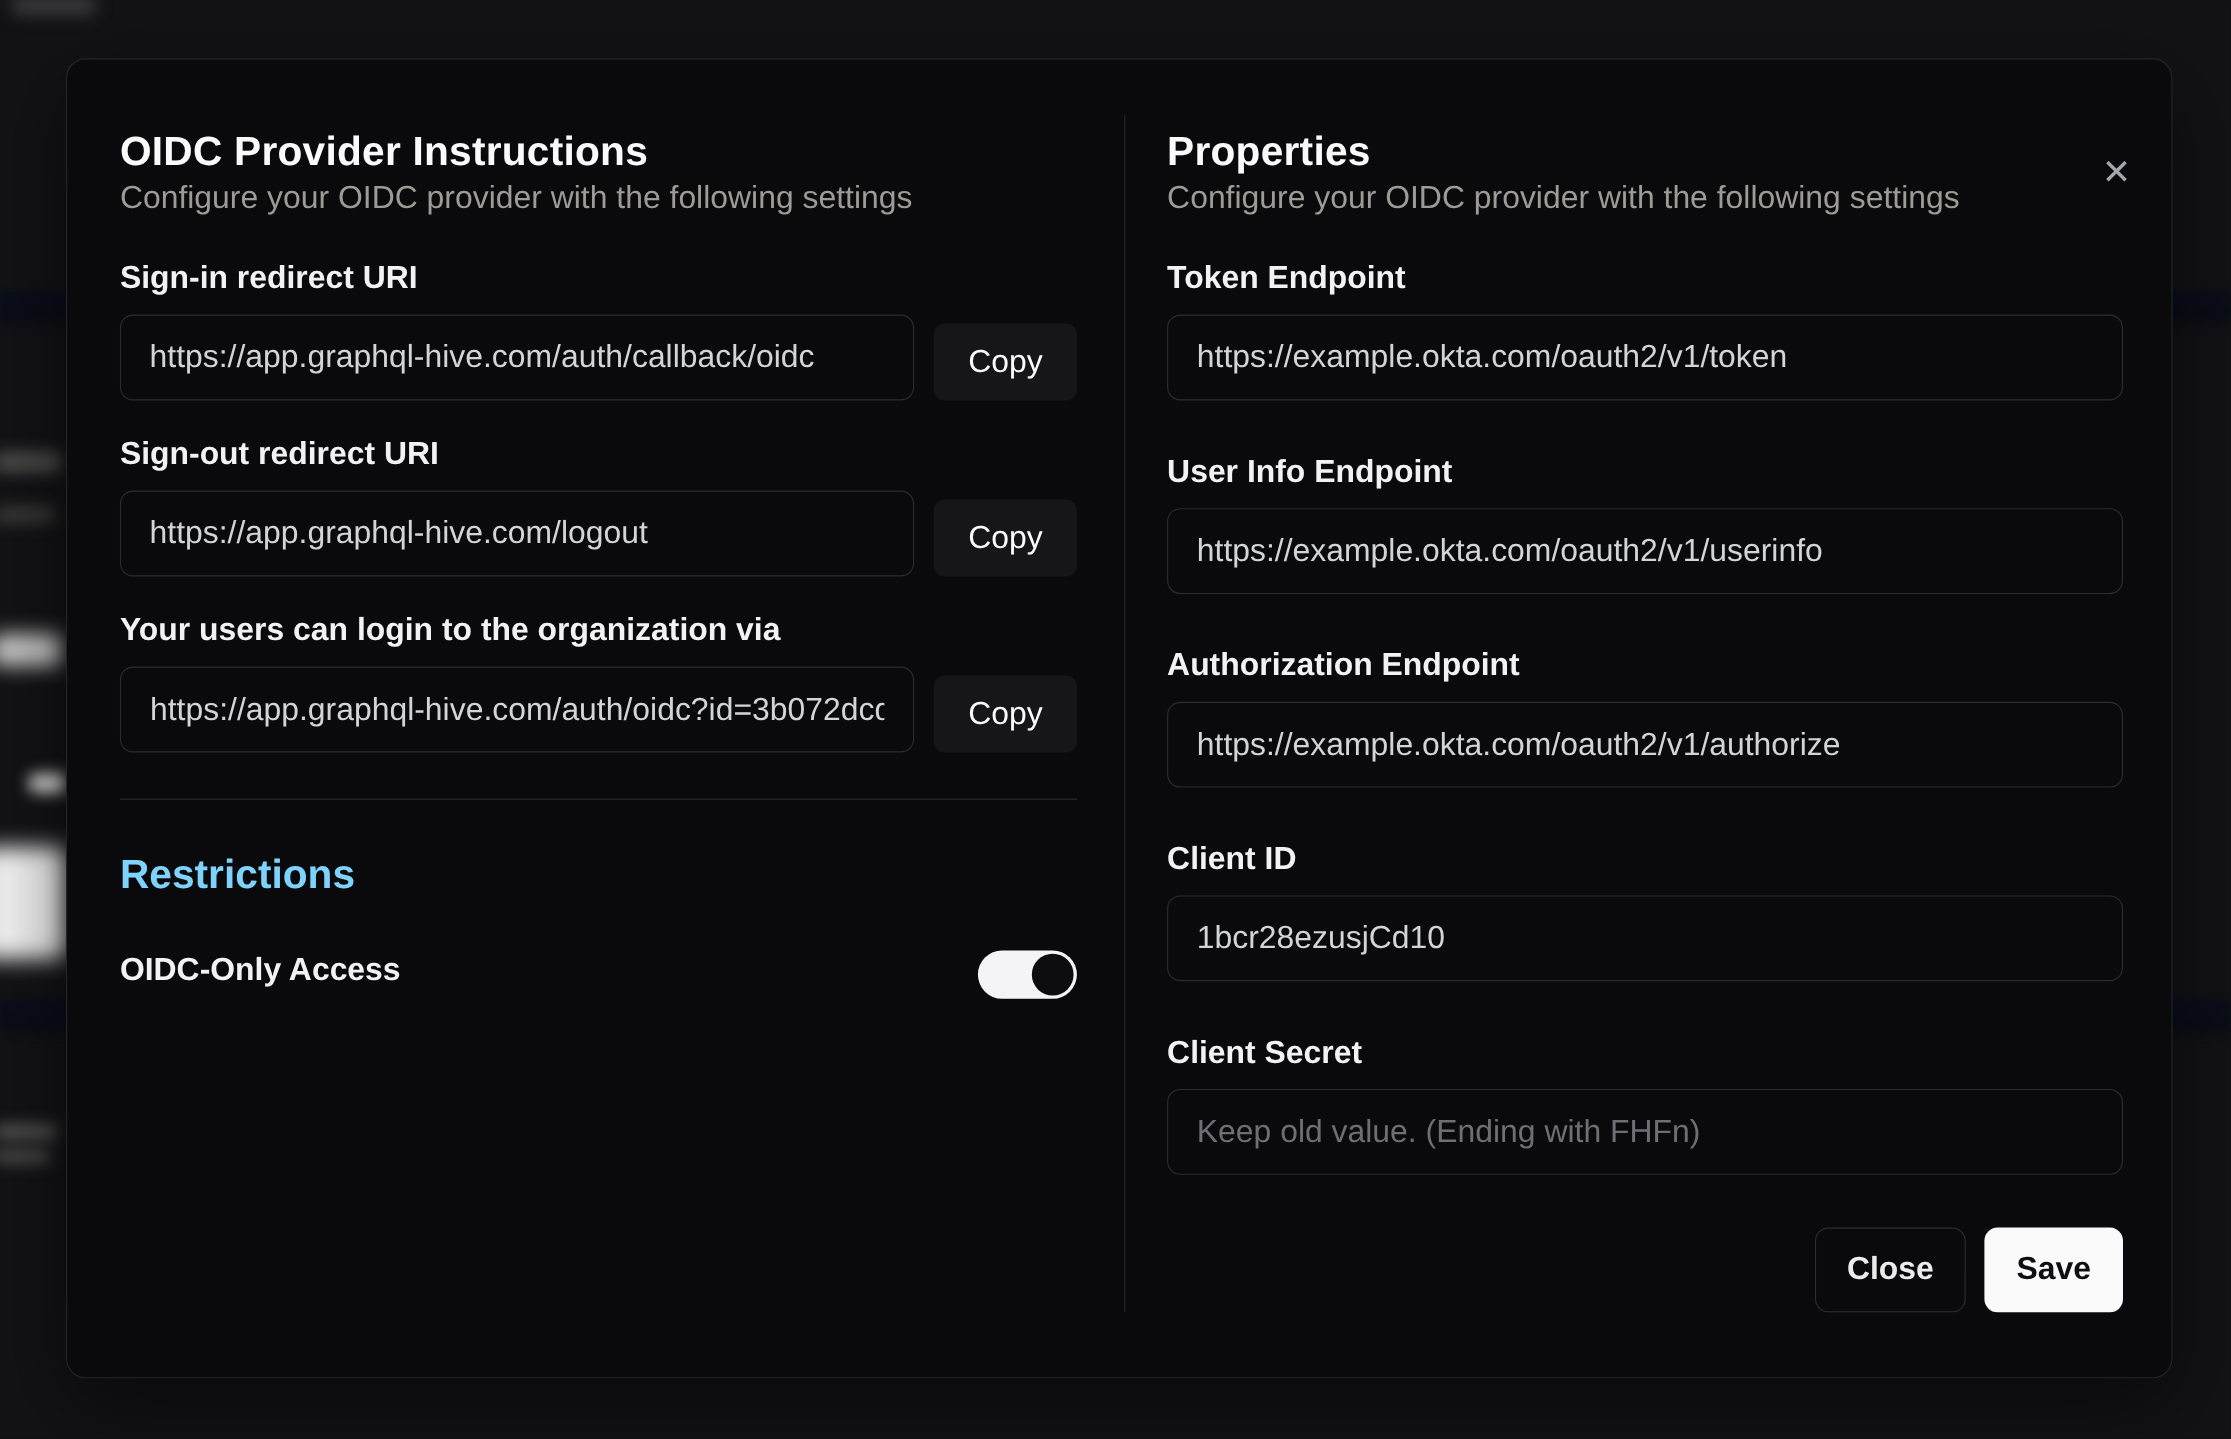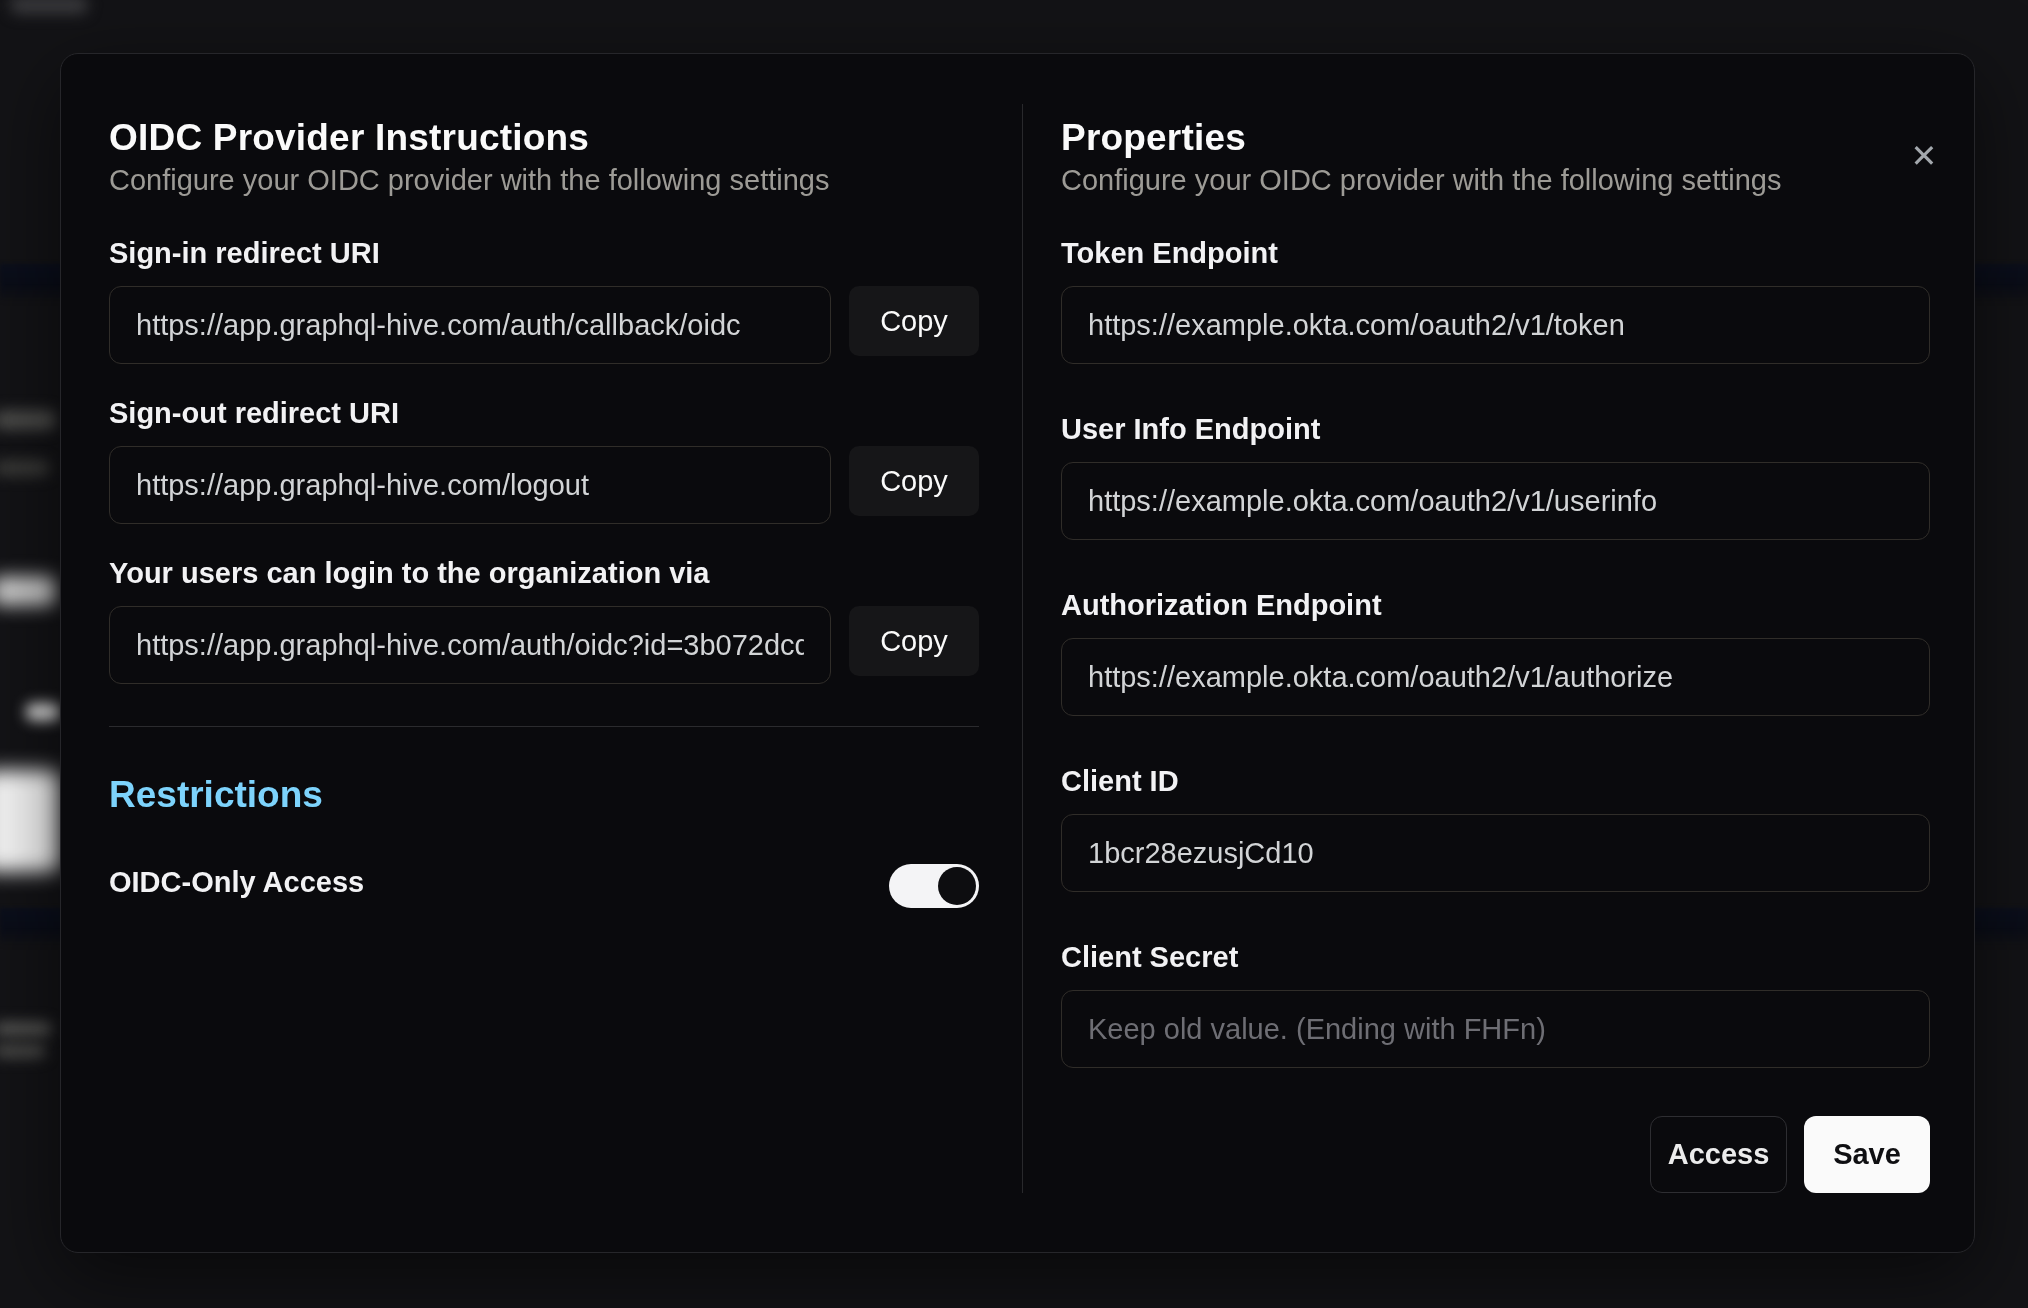--- a/index.html
+++ b/index.html
@@ -28,21 +28,21 @@
   .col-left{width:961px;box-sizing:border-box;padding:62px 43px 0 48px;}
   .v-divider{width:1px;background:#29292c;margin:50px 0 8px 0;height:1089px;align-self:flex-start;}
   .col-right{flex:1;box-sizing:border-box;padding:62px 44px 0 38px;position:relative;}
 
   .sec-title{margin:0 0 2px 0;font-size:37px;line-height:44px;font-weight:600;color:#fafafa;letter-spacing:.2px;}
   .sec-sub{margin:0 0 38px 0;font-size:29px;line-height:36px;font-weight:400;color:#9d9b96;}
 
   .field{margin-bottom:32px;}
   .col-right .field{margin-bottom:48px;}
   .field-label{display:block;font-size:29px;line-height:34px;font-weight:600;color:#f2f2f4;margin-bottom:16px;}
-  .input-row{display:flex;align-items:flex-start;}
+  .input-row{display:flex;align-items:flex-end;}
   .text-input{flex:1;min-width:0;height:78px;box-sizing:border-box;background:transparent;
     border:1px solid #302d29;border-radius:12px;padding:0 26px;font-size:29px;color:#d2d4d6;
     font-family:inherit;outline:none;white-space:nowrap;overflow:hidden;text-overflow:clip;}
   .text-input::placeholder{color:#6e6e74;}
   .copy-btn{margin-left:18px;width:130px;height:70px;flex:0 0 auto;background:#161618;border:none;
     border-radius:10px;color:#fafafa;font-size:29px;font-weight:500;font-family:inherit;cursor:pointer;}
 
   .h-divider{border:none;border-top:1px solid #2b2b2e;margin:42px 0 46px 0;}
   .restrict-title{margin:0 0 44px 0;font-size:37px;line-height:44px;font-weight:600;color:#7dd3fc;}
   .restrict-row{display:flex;align-items:center;justify-content:space-between;margin-top:47px;}
@@ -160,19 +160,19 @@
       </div>
 
       <div class="field">
         <span class="field-label">Client Secret</span>
         <div class="input-row">
           <input class="text-input" placeholder="Keep old value. (Ending with FHFn)" style="">
         </div>
       </div>
 
       <div class="btn-row">
-        <button class="btn btn-close">Access</button>
+        <button class="btn btn-close">Close</button>
         <button class="btn btn-save">Save</button>
       </div>
     </div>
 
   </div>
 </div>
 
 </body></html>

